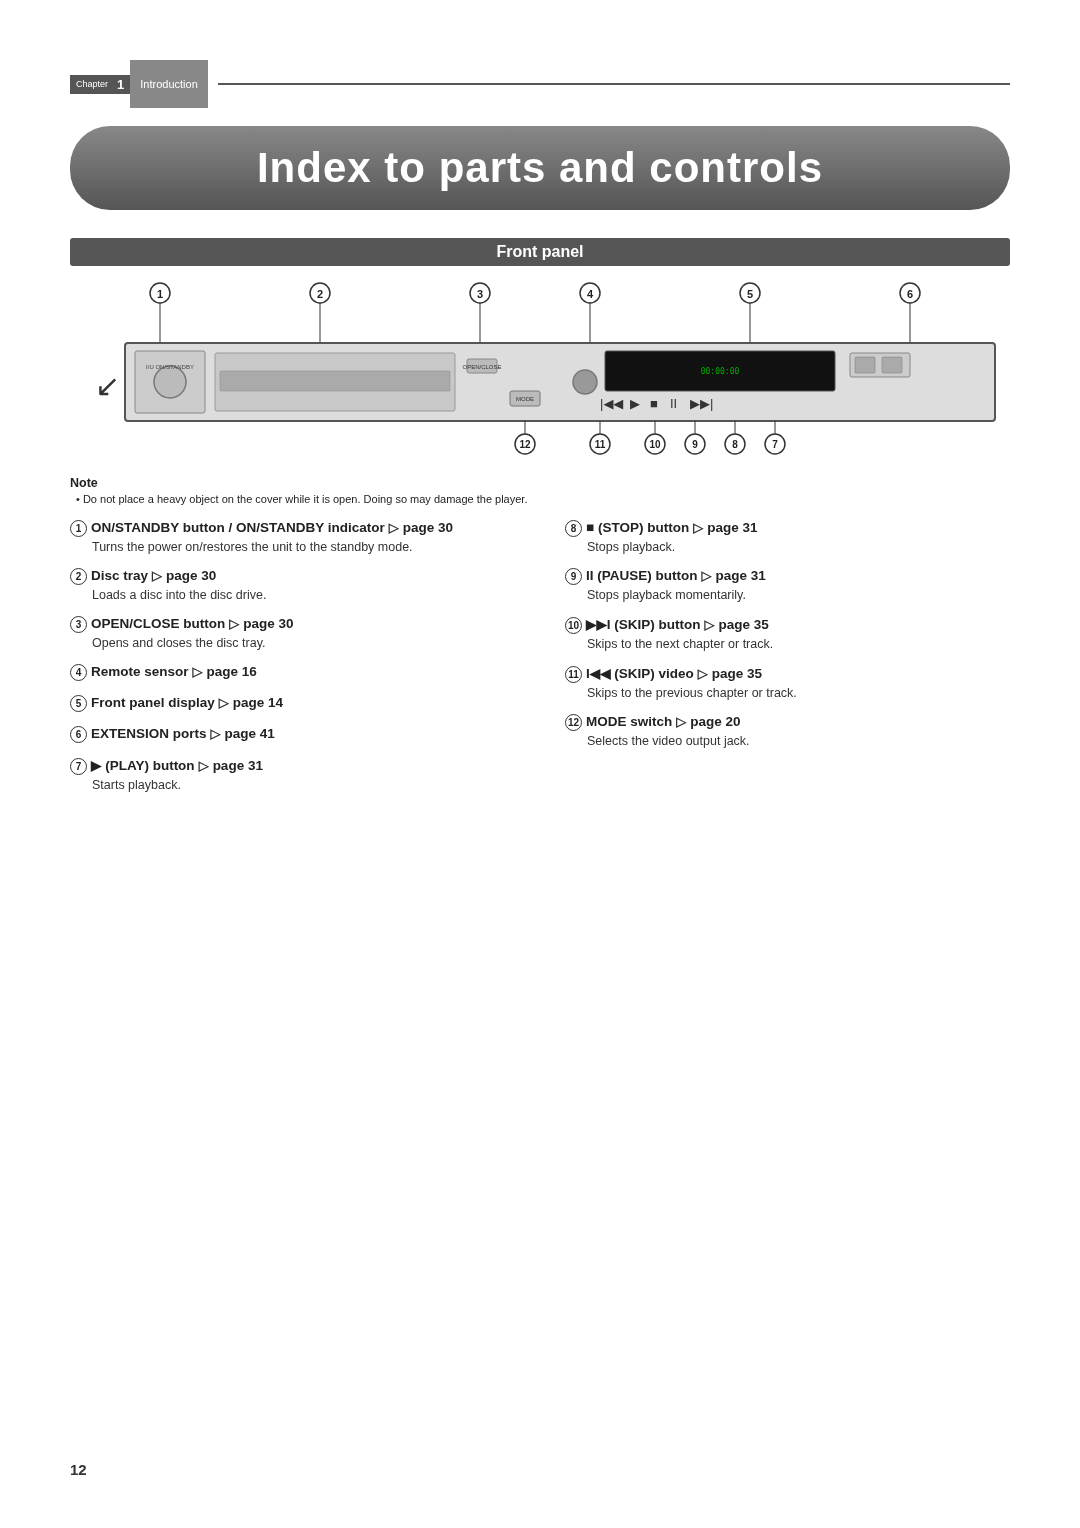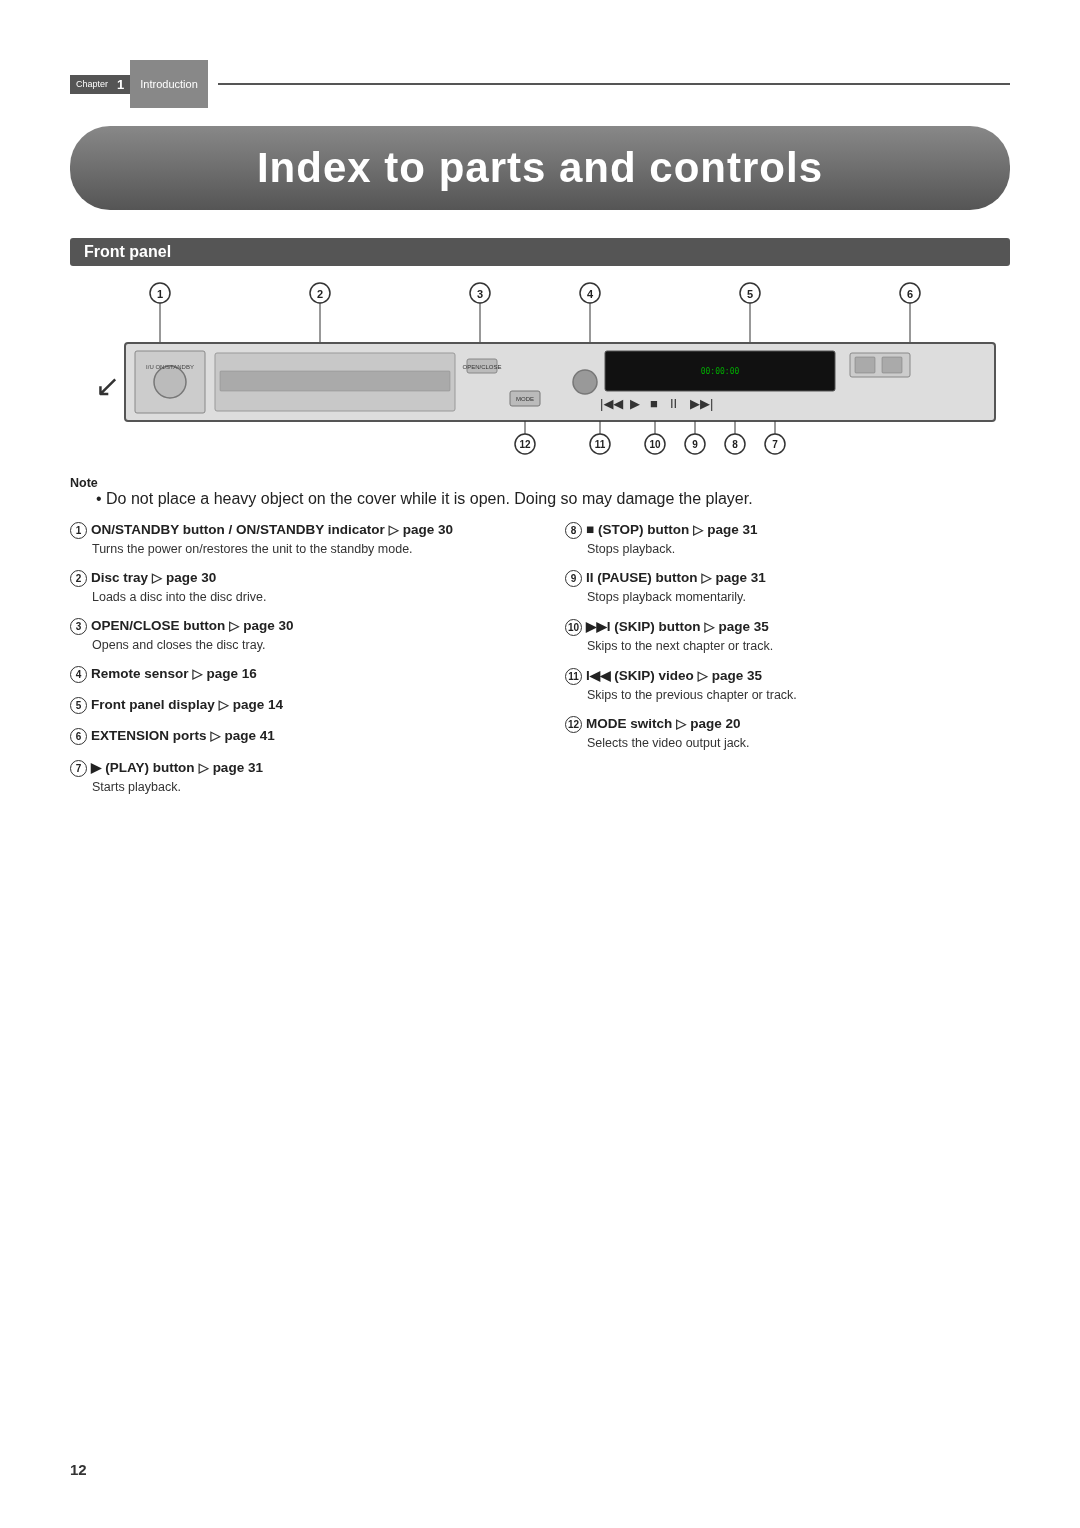--- a/index.html
+++ b/index.html
@@ -83,20 +83,21 @@
     .section-header {
       background: #555;
       color: #fff;
       font-size: 16px;
       font-weight: bold;
       padding: 5px 14px;
       border-radius: 3px;
       margin-bottom: 0;
       display: inline-block;
       width: 100%;
+      text-align: center;
     }
 
     
     .controls-section {
       display: grid;
       grid-template-columns: 1fr 1fr;
       gap: 0 50px;
       margin-top: 10px;
     }
 
@@ -137,22 +138,22 @@
     }
 
     .note-section {
       margin: 8px 0 14px 0;
     }
     .note-section .note-label {
       font-weight: bold;
       font-size: 12.5px;
     }
     .note-section .note-text {
-      font-size: 16px;
-      margin-left: 26px;
+      font-size: 11px;
+      margin-left: 6px;
     }
     .note-section .note-text::before {
       content: '• ';
     }
 
     .caption-text {
       font-size: 12px;
       color: #444;
       margin-bottom: 4px;
     }

